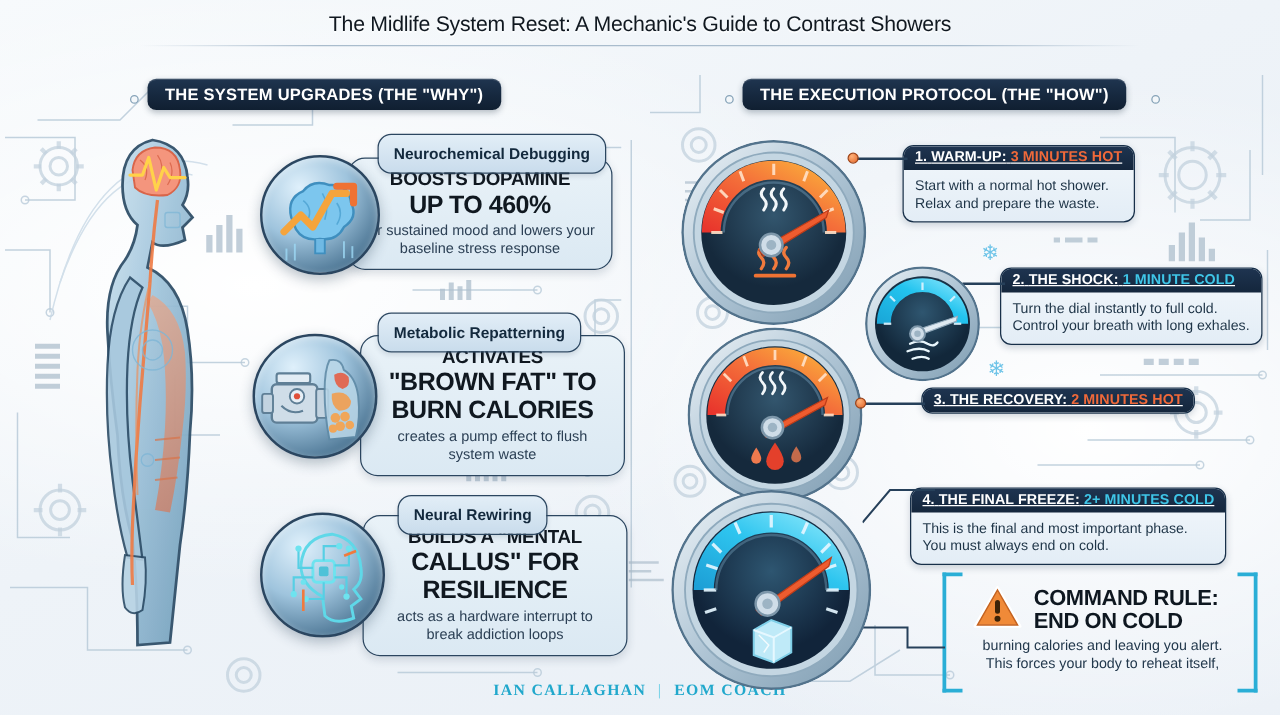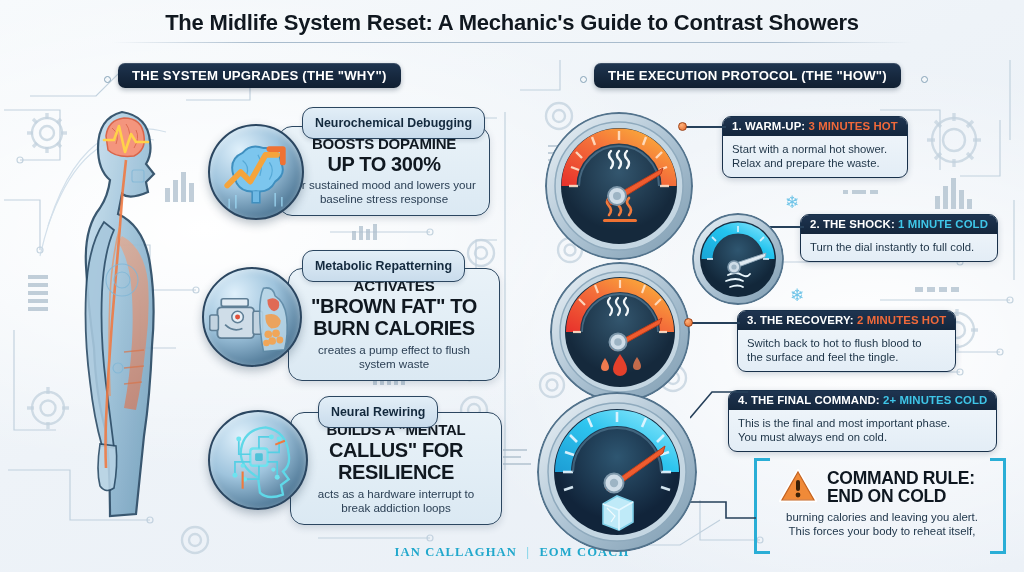--- a/index.html
+++ b/index.html
@@ -30,22 +30,22 @@
     pointer-events: none;
   }
 
   
   .title-wrap {
     position: absolute;
     top: 10px; left: 0; right: 0;
     text-align: center;
   }
   .main-title {
-    font-size: 22px;
-    font-weight: bold;
+    font-size: 17px;
+    font-weight: normal;
     color: #101820;
     letter-spacing: -0.2px;
     text-shadow: 0 1px 0 rgba(255,255,255,.7);
   }
   .title-rule {
     margin: 6px auto 0;
     width: 800px;
     height: 1px;
     background: linear-gradient(to right, rgba(150,175,195,0), #a9bccd 18%, #a9bccd 82%, rgba(150,175,195,0));
   }
@@ -176,20 +176,21 @@
     overflow: hidden;
   }
   .step-head {
     background: linear-gradient(180deg, #1e3450 0%, #14263c 100%);
     padding: 3px 9px 4px;
     font-size: 11.4px;
     font-weight: bold;
     color: #ffffff;
     white-space: nowrap;
     letter-spacing: .1px;
+    text-decoration: underline;
   }
   .step-head .dur-hot  { color: #f0693a; }
   .step-head .dur-cold { color: #3fc6e8; }
   .step-body {
     padding: 6px 9px 7px;
     font-size: 11.3px;
     line-height: 1.26;
     color: #1d3346;
     white-space: nowrap;
   }
@@ -536,21 +537,21 @@
       </g>
       <path d="M34 62 L34 80" stroke="#f07a3d" stroke-width="2.2" fill="none"></path>
       <path d="M68 34 L78 30" stroke="#f07a3d" stroke-width="2.2" fill="none"></path>
     </svg>
   </div>
 
   <div class="card-chip" id="chip-1">Neurochemical Debugging</div>
   <div class="card" id="card-1">
     <div class="card-head align-right">
       <span>BOOSTS DOPAMINE</span>
-      <span class="big">UP TO 300%</span>
+      <span class="big">UP TO 460%</span>
     </div>
     <div class="card-sub align-right">for sustained mood and lowers your baseline stress response</div>
   </div>
 
   <div class="card-chip" id="chip-2">Metabolic Repatterning</div>
   <div class="card" id="card-2">
     <div class="card-head align-right">
       <span>ACTIVATES</span>
       <span class="big">"BROWN FAT" TO BURN CALORIES</span>
     </div>
@@ -774,39 +775,36 @@
   </div>
 
   <div class="step" id="step-2">
     <div class="step-head">
       <span>2.</span>
       <span>THE SHOCK:</span>
       <span class="dur-cold">1 MINUTE COLD</span>
     </div>
     <div class="step-body">
       <div>Turn the dial instantly to full cold.</div>
+      <div>Control your breath with long exhales.</div>
     </div>
   </div>
 
   <div class="step" id="step-3">
     <div class="step-head">
       <span>3.</span>
       <span>THE RECOVERY:</span>
       <span class="dur-hot">2 MINUTES HOT</span>
     </div>
-    <div class="step-body">
-      <div>Switch back to hot to flush blood to</div>
-      <div>the surface and feel the tingle.</div>
-    </div>
   </div>
 
   <div class="step" id="step-4">
     <div class="step-head">
       <span>4.</span>
-      <span>THE FINAL COMMAND:</span>
+      <span>THE FINAL FREEZE:</span>
       <span class="dur-cold">2+ MINUTES COLD</span>
     </div>
     <div class="step-body">
       <div>This is the final and most important phase.</div>
       <div>You must always end on cold.</div>
     </div>
   </div>
 
   <div class="command">
     <div class="bracket l"></div>

